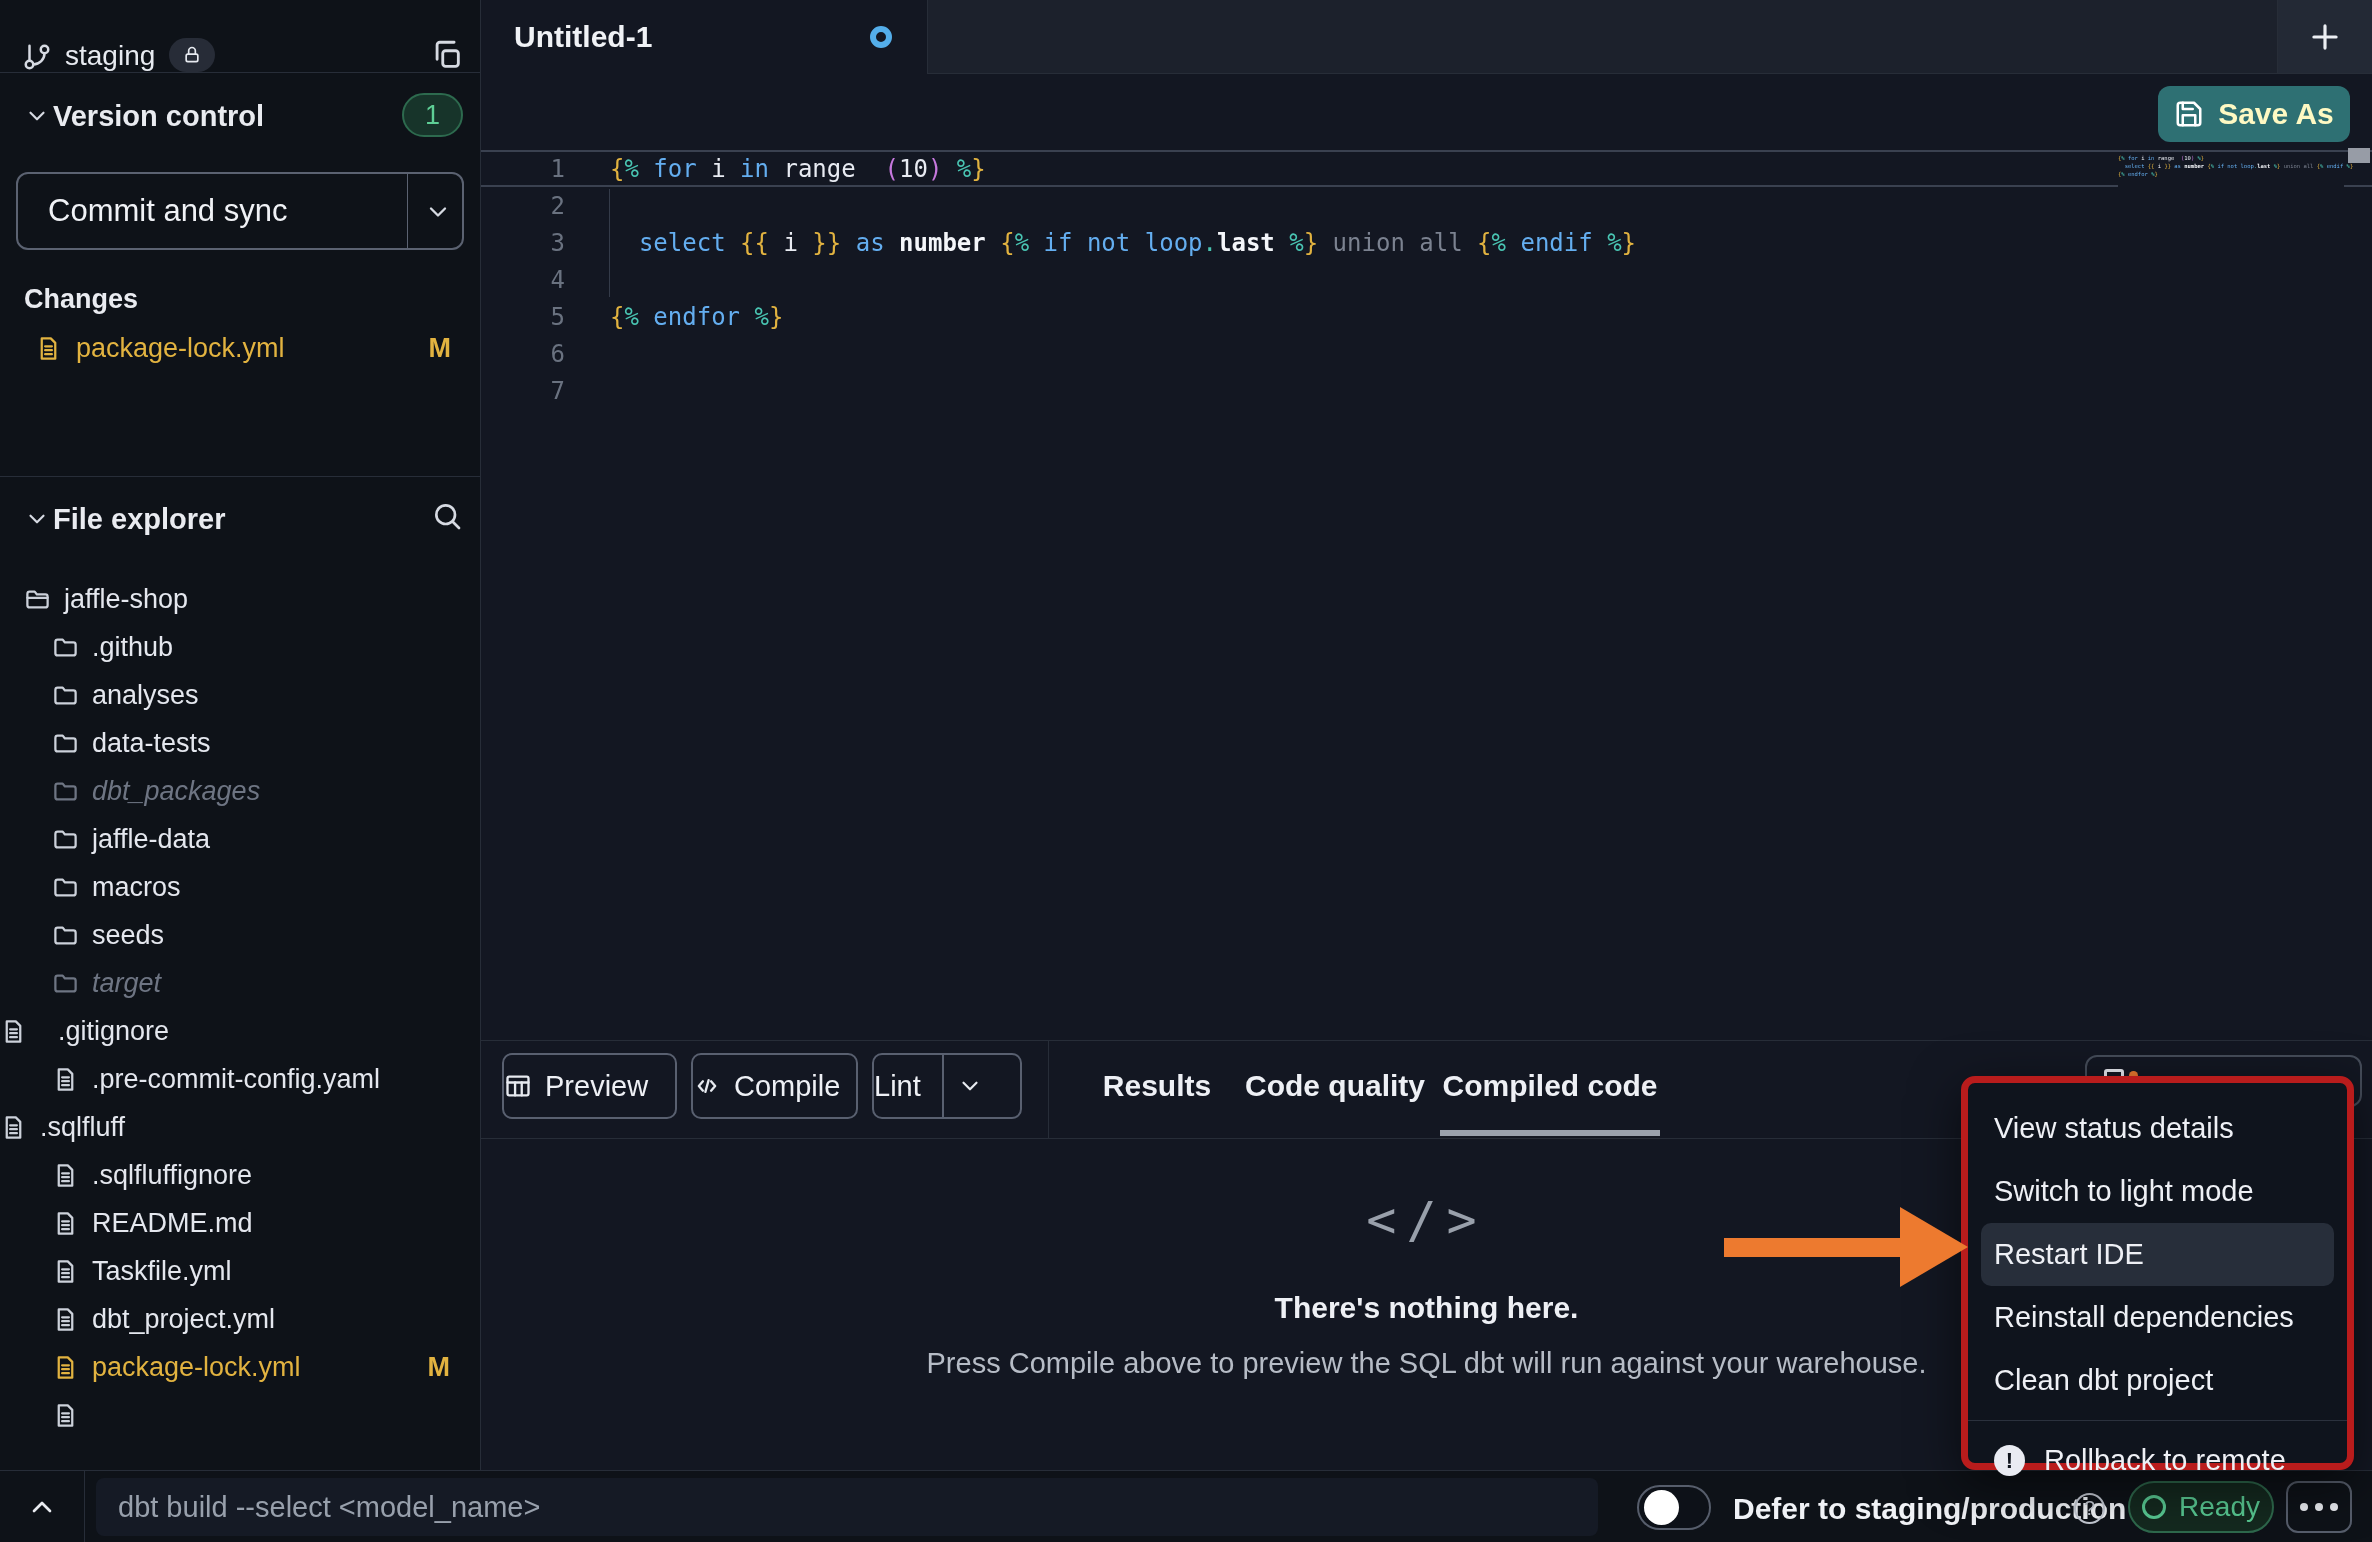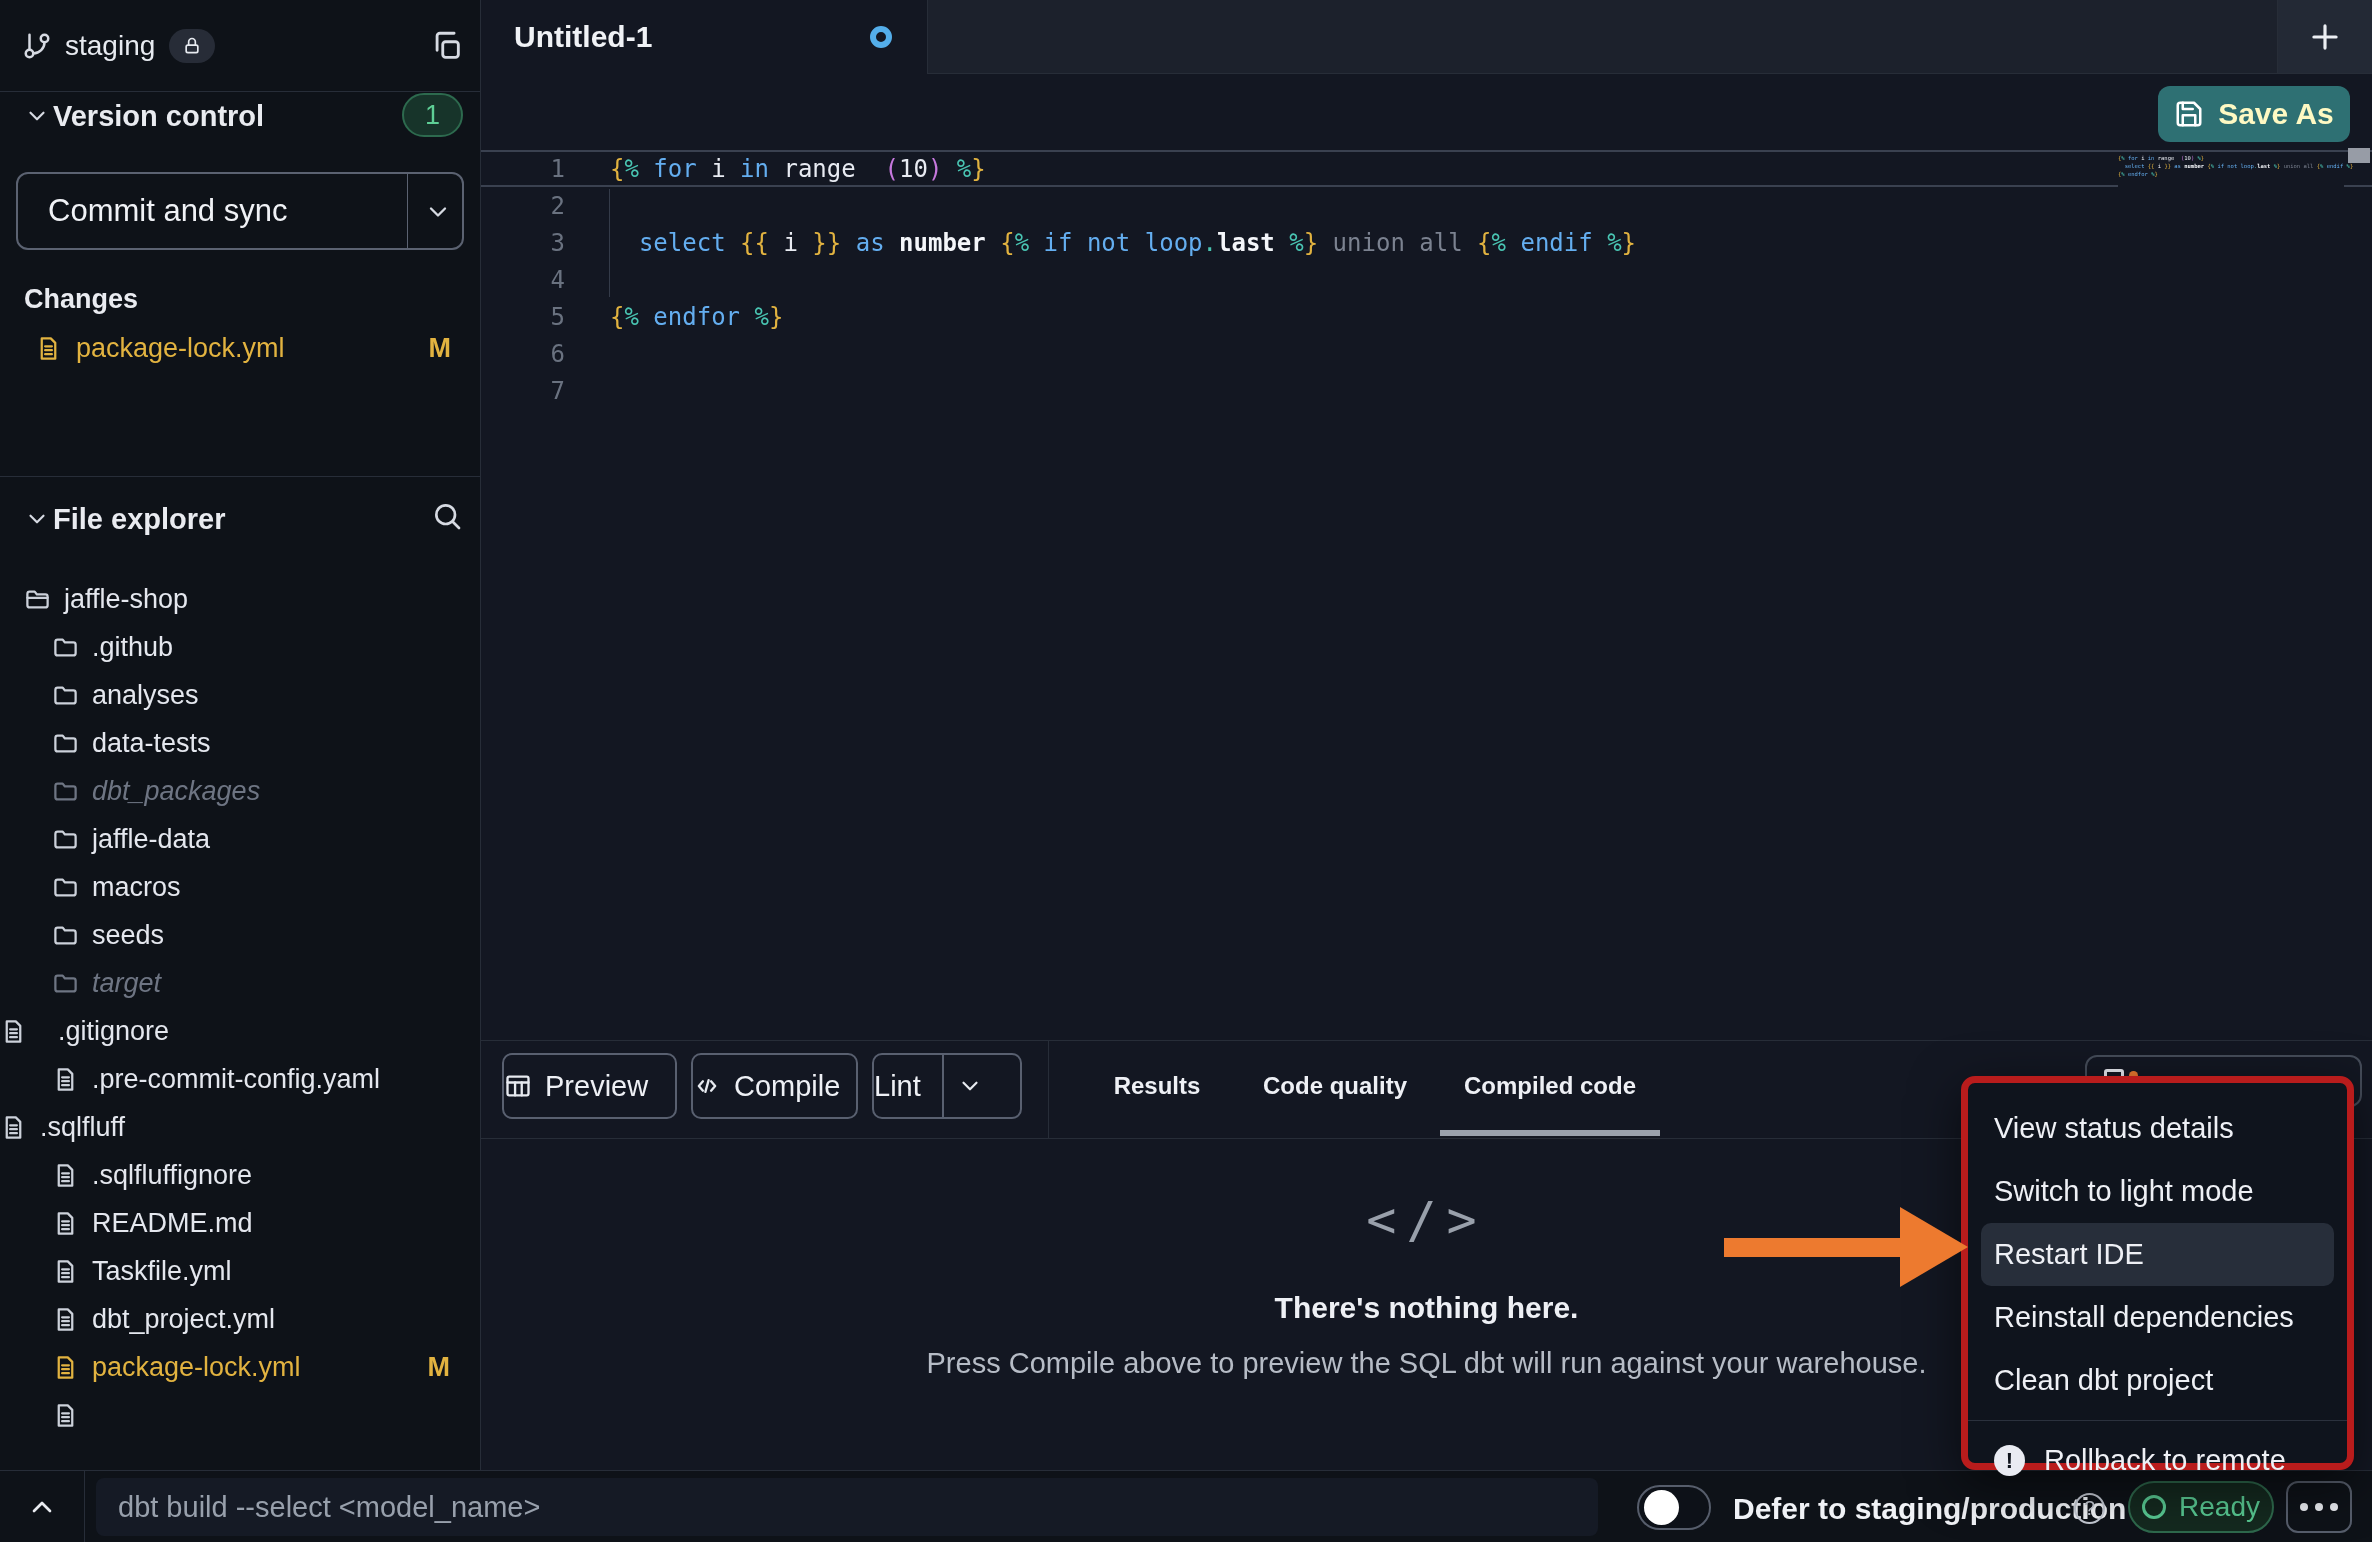--- a/index.html
+++ b/index.html
@@ -5,21 +5,21 @@
   *{margin:0;padding:0;box-sizing:border-box}
   html,body{background:#0e1218;}
   body{width:2372px;height:1542px;position:relative;overflow:hidden;
        font-family:"Liberation Sans",sans-serif;color:#e9ebf0;}
   .abs{position:absolute}
   .icon{display:inline-flex;align-items:center;justify-content:center}
   .icon svg{width:100%;height:100%;display:block}
 
   
   #sidebar{left:0;top:0;width:481px;height:1470px;background:#0e1218;border-right:1px solid #272d38}
-  #branch-bar{left:0;top:0;width:100%;height:92px;border-bottom:1px solid #272d38;display:flex;align-items:center}
+  #branch-bar{left:0;top:0;width:100%;height:73px;border-bottom:1px solid #272d38;display:flex;align-items:flex-end}
   #branch-icon{width:30px;height:30px;margin-left:22px;color:#d6dae2}
   #branch-label{margin-left:13px;font-size:28px;color:#e7eaf0}
   #lock-chip{margin-left:14px;width:46px;height:34px;border-radius:17px;background:#272c37;display:flex;align-items:center;justify-content:center}
   #lock-chip .icon{width:20px;height:20px;color:#e7eaf0}
   #copy-btn{position:absolute;right:16px;width:34px;height:34px;color:#d6dae2}
 
   .section-head{display:flex;align-items:center}
   .chev{width:26px;height:26px;color:#d6dae2}
   .section-title{font-size:29px;font-weight:bold;margin-left:3px}
 
@@ -79,21 +79,21 @@
   
   #panel{left:481px;top:1040px;width:1891px;height:430px;background:#131722;border-top:1px solid #272d38}
   #toolbar-border{left:0;top:97px;width:100%;height:1px;background:#272d38}
   .panel-btn{position:absolute;top:12px;height:66px;border:2px solid #596070;border-radius:10px;
              display:flex;align-items:center;justify-content:flex-start;gap:13px;color:#eef0f5}
   .panel-btn .icon{width:28px;height:28px;color:#e7eaf0}
   .panel-btn .label{font-size:29px}
   .btn-divider{width:2px;height:62px;background:#596070;margin:0 0 0 8px}
   #toolbar-sep{left:567px;top:0;width:1px;height:97px;background:#272d38}
   .panel-tab{position:absolute;top:0;height:90px;display:flex;align-items:center;transform:translateX(-50%);
-             font-size:24px;font-weight:600;color:#eef0f5}
+             font-size:30px;font-weight:600;color:#eef0f5}
   #tab-underline{position:absolute;top:89px;height:6px;background:#9aa1ac;transform:translateX(-50%)}
   #empty-state{left:0;top:150px;width:100%;text-align:center}
   #empty-icon{font-size:50px;letter-spacing:10px;color:#99a0ab;font-family:"DejaVu Sans Mono",monospace}
   #empty-title{margin-top:42px;font-size:30px;font-weight:bold;color:#eef0f5}
   #empty-desc{margin-top:22px;font-size:29px;color:#b6bcc6}
   #partial-status-btn{left:1604px;top:14px;width:277px;height:52px;border:2px solid #454c59;border-radius:12px}
   #psb-glyph{position:absolute;left:17px;top:12px;width:20px;height:20px;border:3px solid #e9ebf2;border-radius:3px}
   #psb-dot{position:absolute;left:42px;top:14px;width:9px;height:9px;border-radius:50%;background:var(--arrow-orange,#ed7a2f)}
 
   

